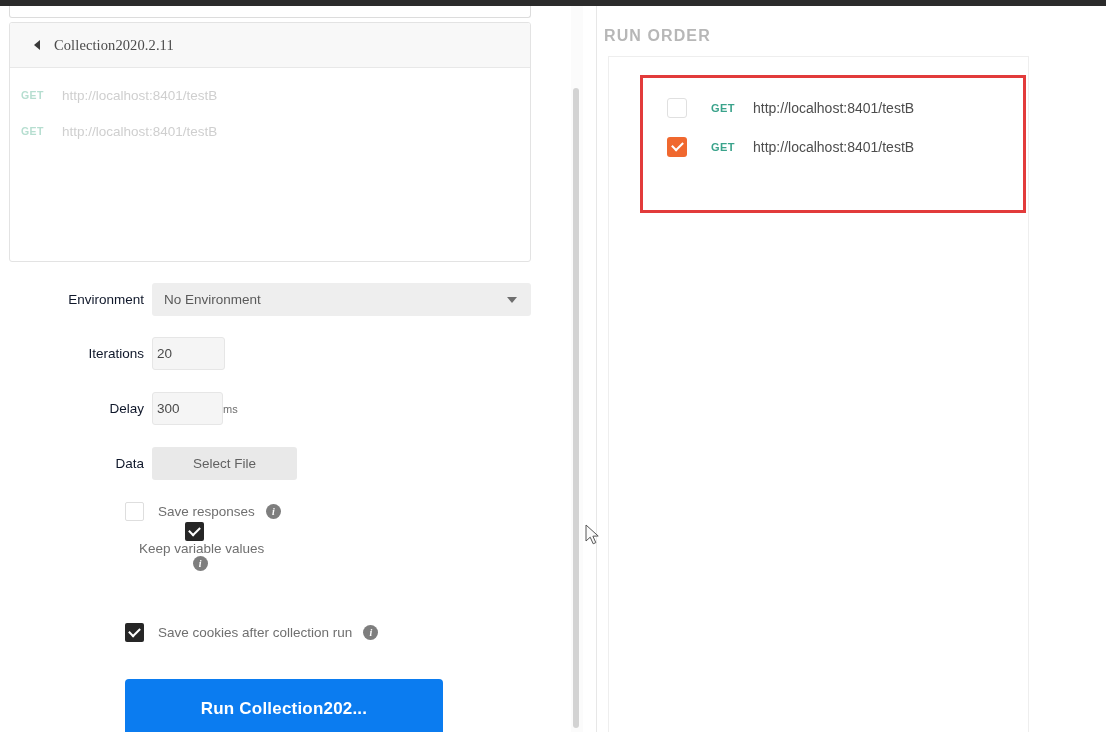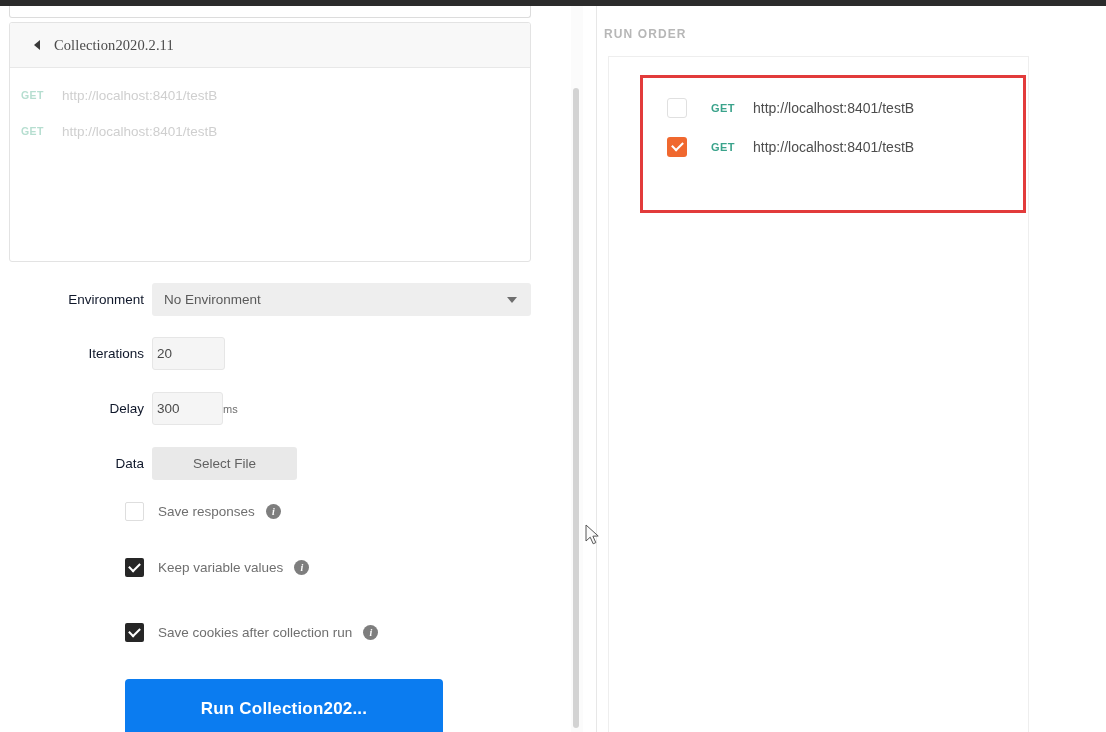--- a/index.html
+++ b/index.html
@@ -129,21 +129,21 @@
   .divider {
     position: absolute; left: 596px; top: 6px; width: 1px; height: 726px;
     background: #e7e7e7;
   }
   .right-pane {
     position: absolute; left: 597px; top: 6px; width: 509px; height: 726px;
     background: #ffffff;
   }
   .run-order-title {
     position: absolute; left: 7px; top: 21px;
-    font-size: 12px; color: #b7b7b7; letter-spacing: 1.1px; font-weight: bold;
+    font-size: 16px; color: #b7b7b7; letter-spacing: 1.1px; font-weight: bold;
   }
   .order-panel {
     position: absolute; left: 11px; top: 50px; width: 421px; height: 676px;
     border: 1px solid #eeeeee; border-bottom: none; background: #fff;
   }
   .red-box {
     position: absolute; left: 31px; top: 18px; width: 386px; height: 138px;
     border: 3px solid #e23b3b; background: transparent;
   }
   .order-row { display: flex; align-items: center; height: 39px; padding-left: 24px; }
@@ -229,21 +229,21 @@
         </div>
       </div>
     </div>
 
     <div class="cbrow" style="top:496px;">
       <span class="cbox off"></span>
       <span class="cblabel">Save responses</span>
       <span class="info-icon">i</span>
     </div>
 
-    <div class="cbrow" style="top:552px;">
+    <div class="cbrow" style="top:516px;flex-direction:column;">
       <span class="cbox on"></span>
       <span class="cblabel">Keep variable values</span>
       <span class="info-icon">i</span>
     </div>
 
 
     <div class="cbrow" style="top:617px;">
       <span class="cbox on"></span>
       <span class="cblabel">Save cookies after collection run</span>
       <span class="info-icon">i</span>

